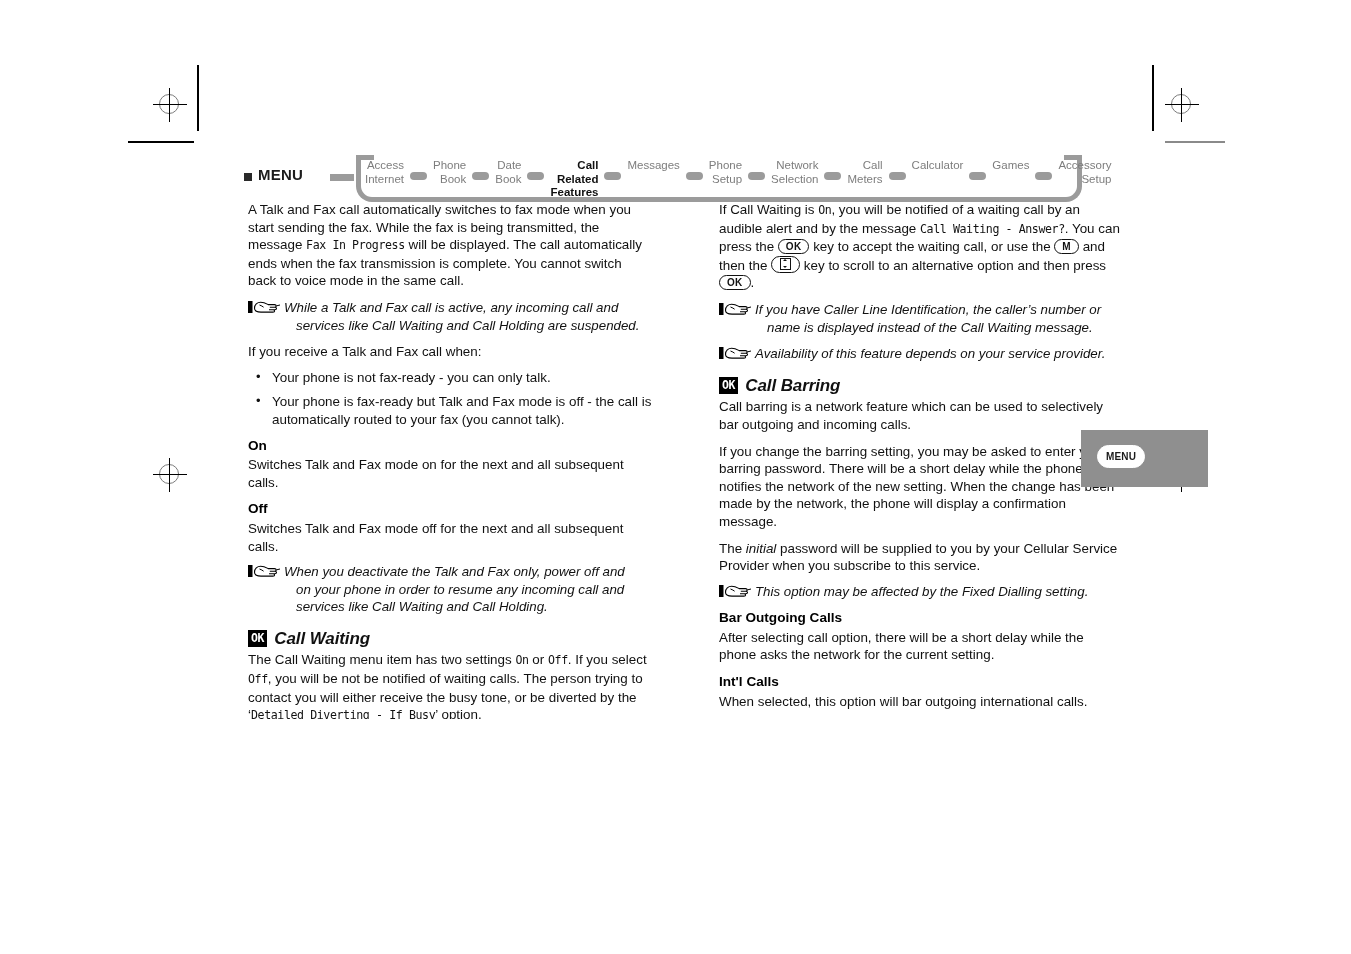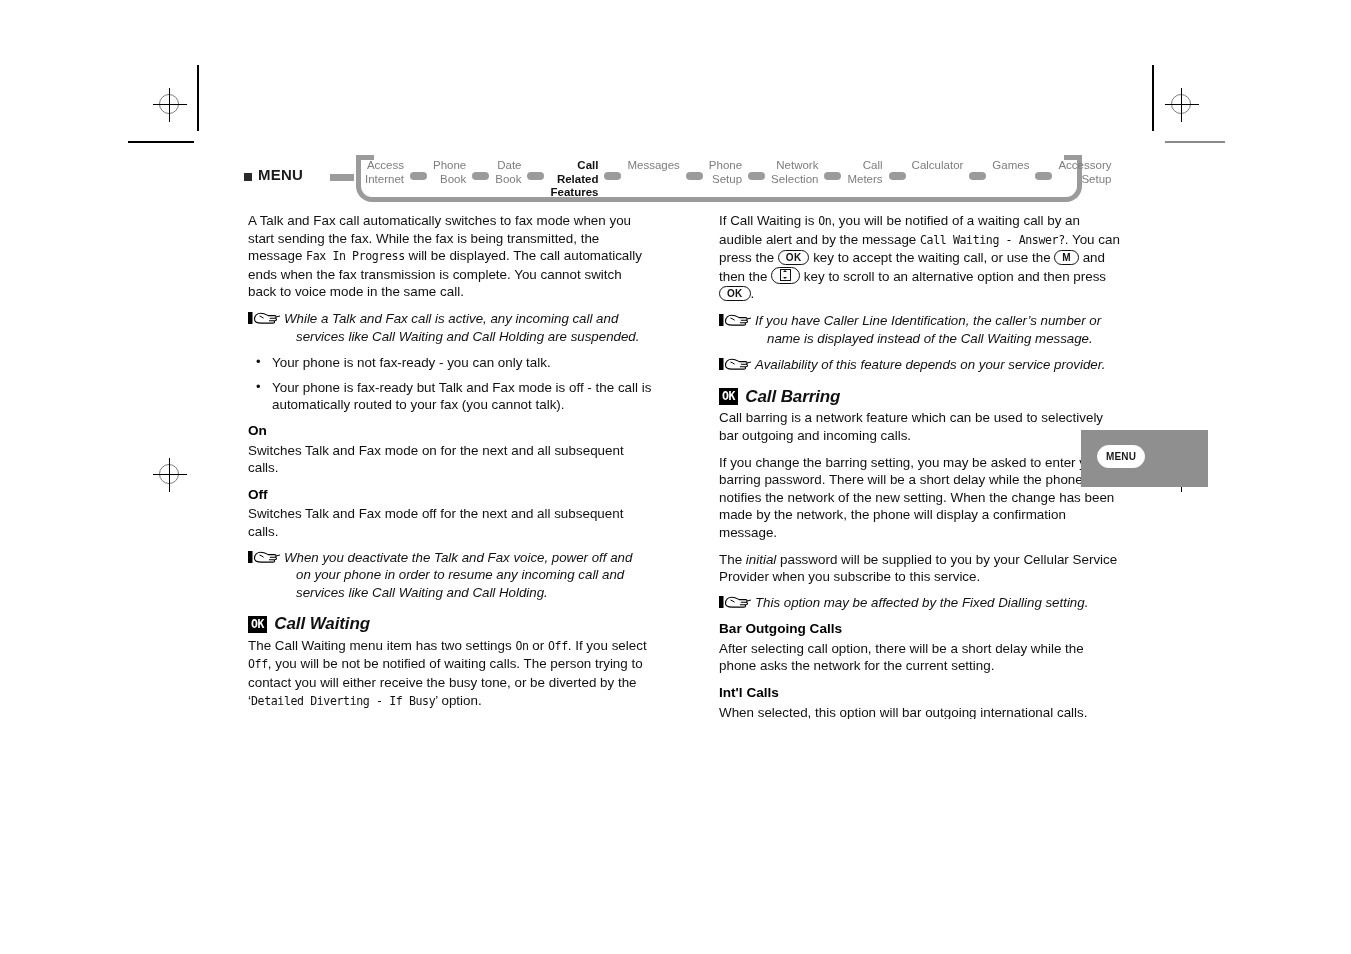--- a/index.html
+++ b/index.html
@@ -130,21 +130,21 @@
     height: 8px;
     border-radius: 5px;
     background: #9b9b9b;
     flex: none;
     margin: 16px 3px 0 3px;
   }
 
   
   .col {
     position: absolute;
-    top: 212px;
+    top: 201px;
     width: 405px;
     font-size: 13.4px;
     line-height: 17.6px;
     color: #111;
   }
   .col.left { left: 248px; }
   .col.right { left: 678px; margin-left: 41px; }
 
   p.para {
     margin: 0 0 9px 0;
@@ -423,20 +423,21 @@
           <rect x="0" y="1" width="4.5" height="12" fill="#000"></rect>
           <path d="M6.5 8.2 C6.5 4.6 9.2 2.2 12.6 2.2 C16.2 2.2 18.4 3.6 20.2 4.6 L26.5 4.6 C27.6 4.6 28.2 5.2 28.2 5.9 C28.2 6.6 27.6 7.2 26.5 7.2 L21.8 7.2 L26.8 7.2 C27.9 7.2 28.5 7.8 28.5 8.5 C28.5 9.2 27.9 9.7 26.8 9.7 L21.0 9.7 L25.0 9.7 C26.0 9.7 26.6 10.2 26.6 10.9 C26.6 11.6 26.0 12.1 25.0 12.1 L13.0 12.1 C9.4 12.1 6.5 11.3 6.5 8.2 Z" fill="none" stroke="#000" stroke-width="1.1"></path>
           <path d="M11.5 5.0 C13.2 5.6 14.6 6.4 15.6 7.2" fill="none" stroke="#000" stroke-width="1"></path>
           <path d="M28.3 5.9 L32 5.0" stroke="#000" stroke-width="1" fill="none"></path>
         </svg>
       </span>
       <span>While a Talk and Fax call is active, any incoming call and</span>
       <span class="l2">services like Call Waiting and Call Holding are suspended.</span>
     </div>
 
+    <p class="para tight">If you receive a Talk and Fax call when:</p>
 
     <ul class="bl">
       <li>Your phone is not fax-ready - you can only talk.</li>
       <li>Your phone is fax-ready but Talk and Fax mode is off - the call is automatically routed to your fax (you cannot talk).</li>
     </ul>
 
     <h3 class="sub">On</h3>
     <p class="para">Switches Talk and Fax mode on for the next and all subsequent calls.</p>
 
     <h3 class="sub">Off</h3>
@@ -444,21 +445,21 @@
 
     <div class="note">
       <span class="handicon">
         <svg viewBox="0 0 33 15" width="33" height="15">
           <rect x="0" y="1" width="4.5" height="12" fill="#000"></rect>
           <path d="M6.5 8.2 C6.5 4.6 9.2 2.2 12.6 2.2 C16.2 2.2 18.4 3.6 20.2 4.6 L26.5 4.6 C27.6 4.6 28.2 5.2 28.2 5.9 C28.2 6.6 27.6 7.2 26.5 7.2 L21.8 7.2 L26.8 7.2 C27.9 7.2 28.5 7.8 28.5 8.5 C28.5 9.2 27.9 9.7 26.8 9.7 L21.0 9.7 L25.0 9.7 C26.0 9.7 26.6 10.2 26.6 10.9 C26.6 11.6 26.0 12.1 25.0 12.1 L13.0 12.1 C9.4 12.1 6.5 11.3 6.5 8.2 Z" fill="none" stroke="#000" stroke-width="1.1"></path>
           <path d="M11.5 5.0 C13.2 5.6 14.6 6.4 15.6 7.2" fill="none" stroke="#000" stroke-width="1"></path>
           <path d="M28.3 5.9 L32 5.0" stroke="#000" stroke-width="1" fill="none"></path>
         </svg>
       </span>
-      <span>When you deactivate the Talk and Fax voice, power off and</span>
+      <span>When you deactivate the Talk and Fax only, power off and</span>
       <span class="l2">on your phone in order to resume any incoming call and</span>
       <span class="l2">services like Call Waiting and Call Holding.</span>
     </div>
 
     <div class="secthead">
       <span class="okbadge">OK</span>
       <span class="secttitle">Call Waiting</span>
     </div>
     <p class="para"><span>The Call Waiting menu item has two settings </span><span class="lcd">On</span><span> or </span><span class="lcd">Off</span><span>. If you select </span><span class="lcd">Off</span><span>, you will be not be notified of waiting calls. The person trying to contact you will either receive the busy tone, or be diverted by the ‘</span><span class="lcd">Detailed Diverting - If Busy</span><span>’ option.</span></p>
   </div>

